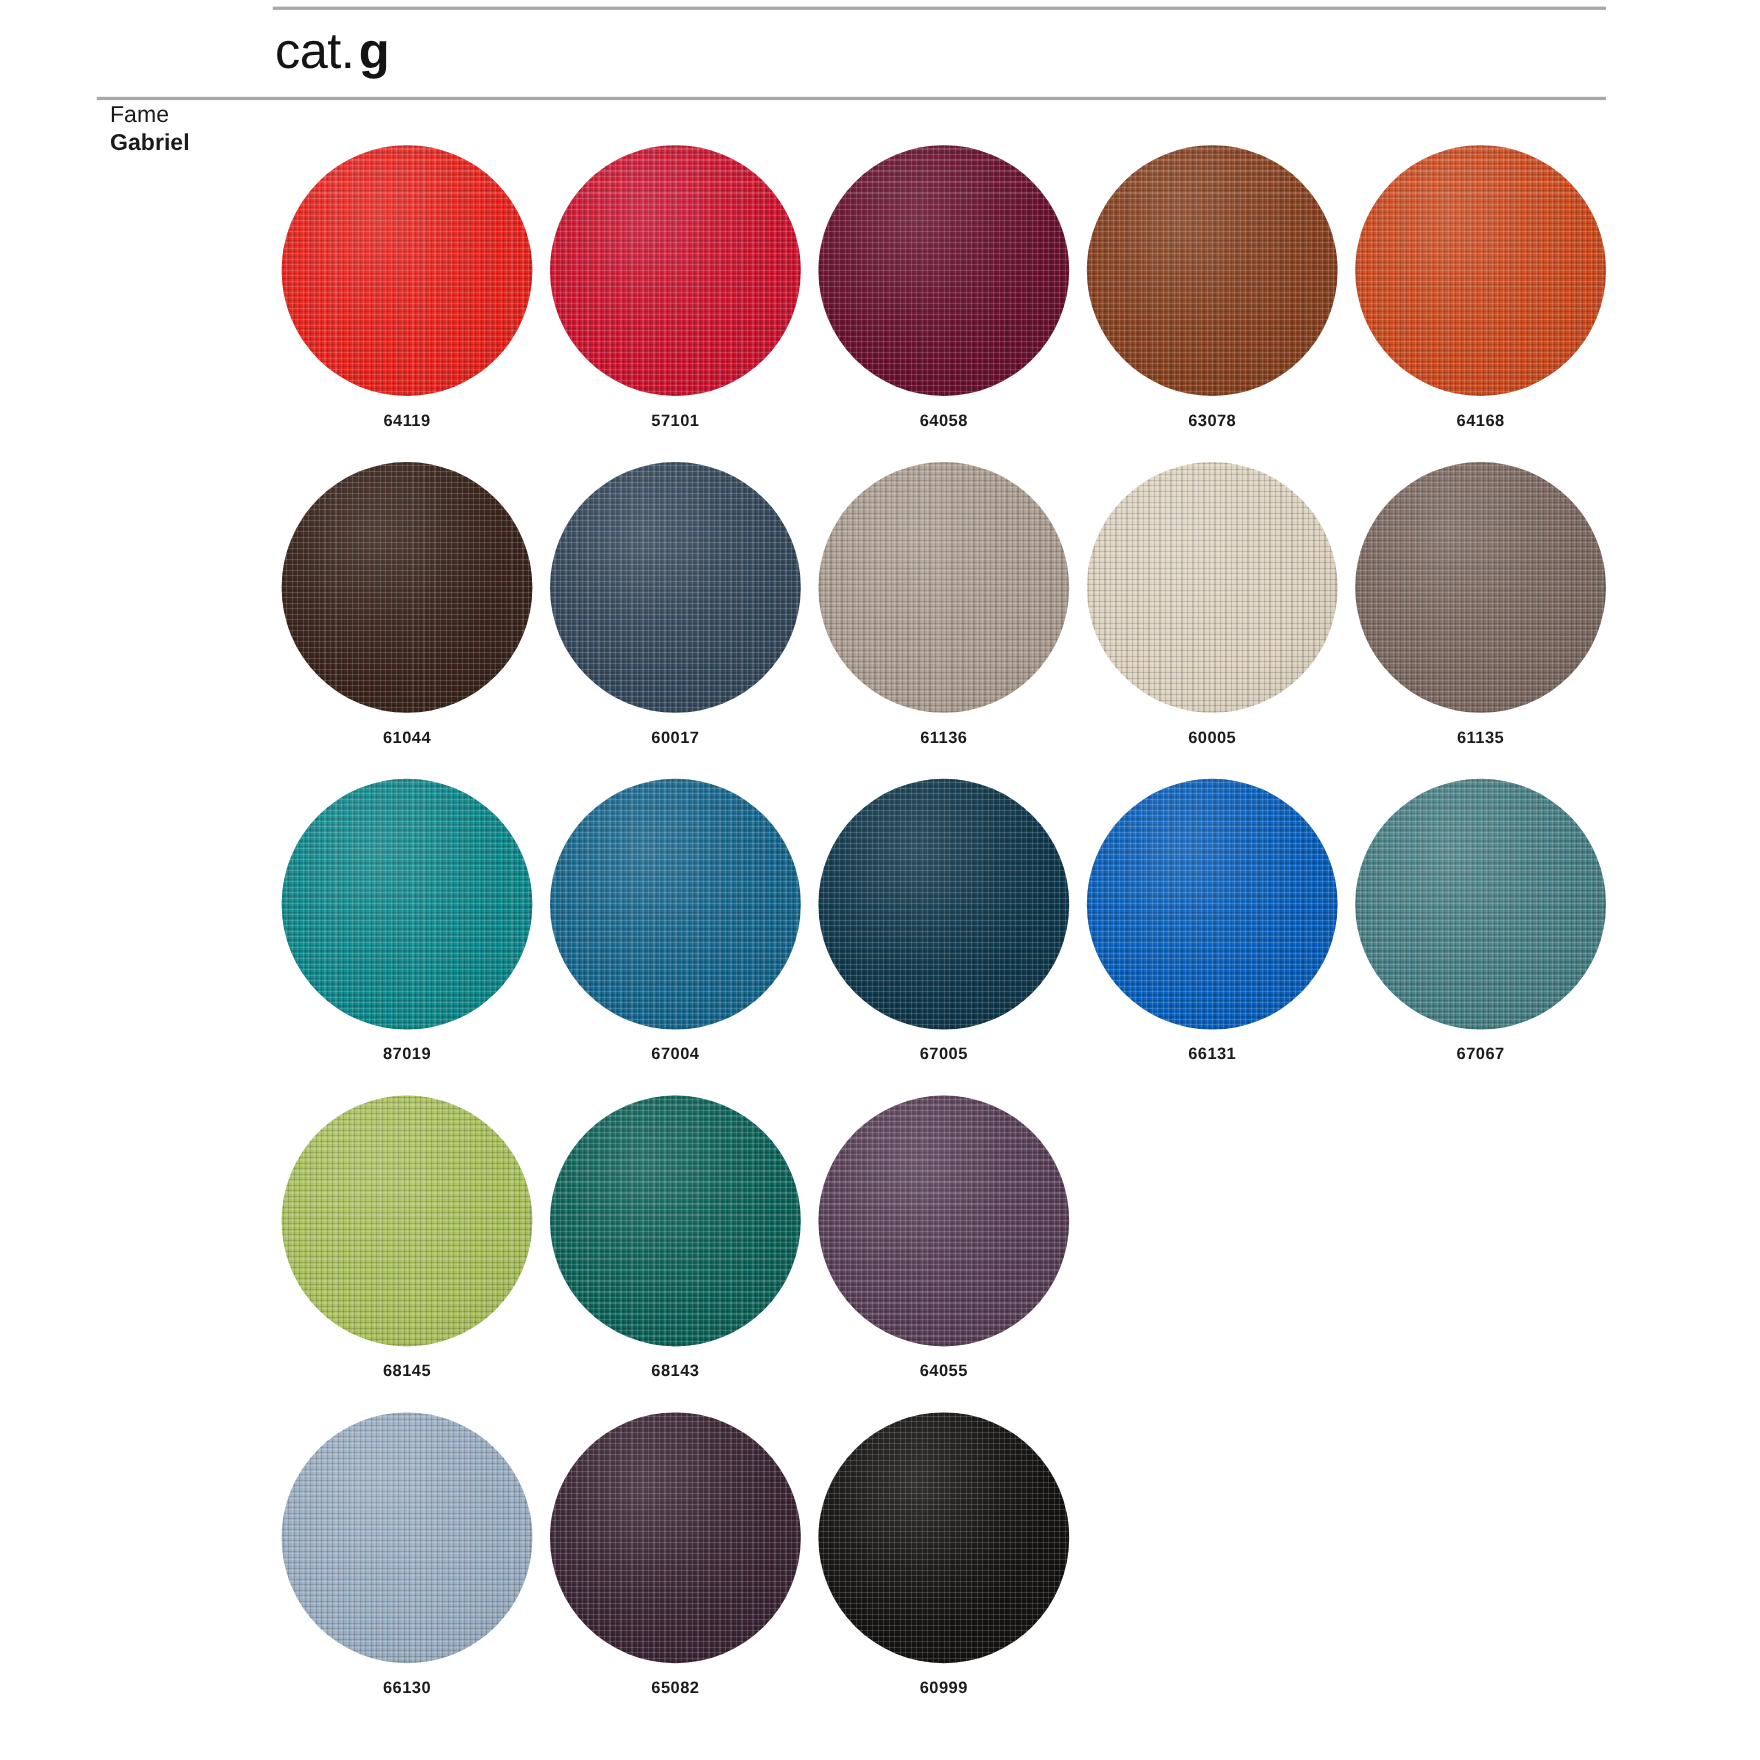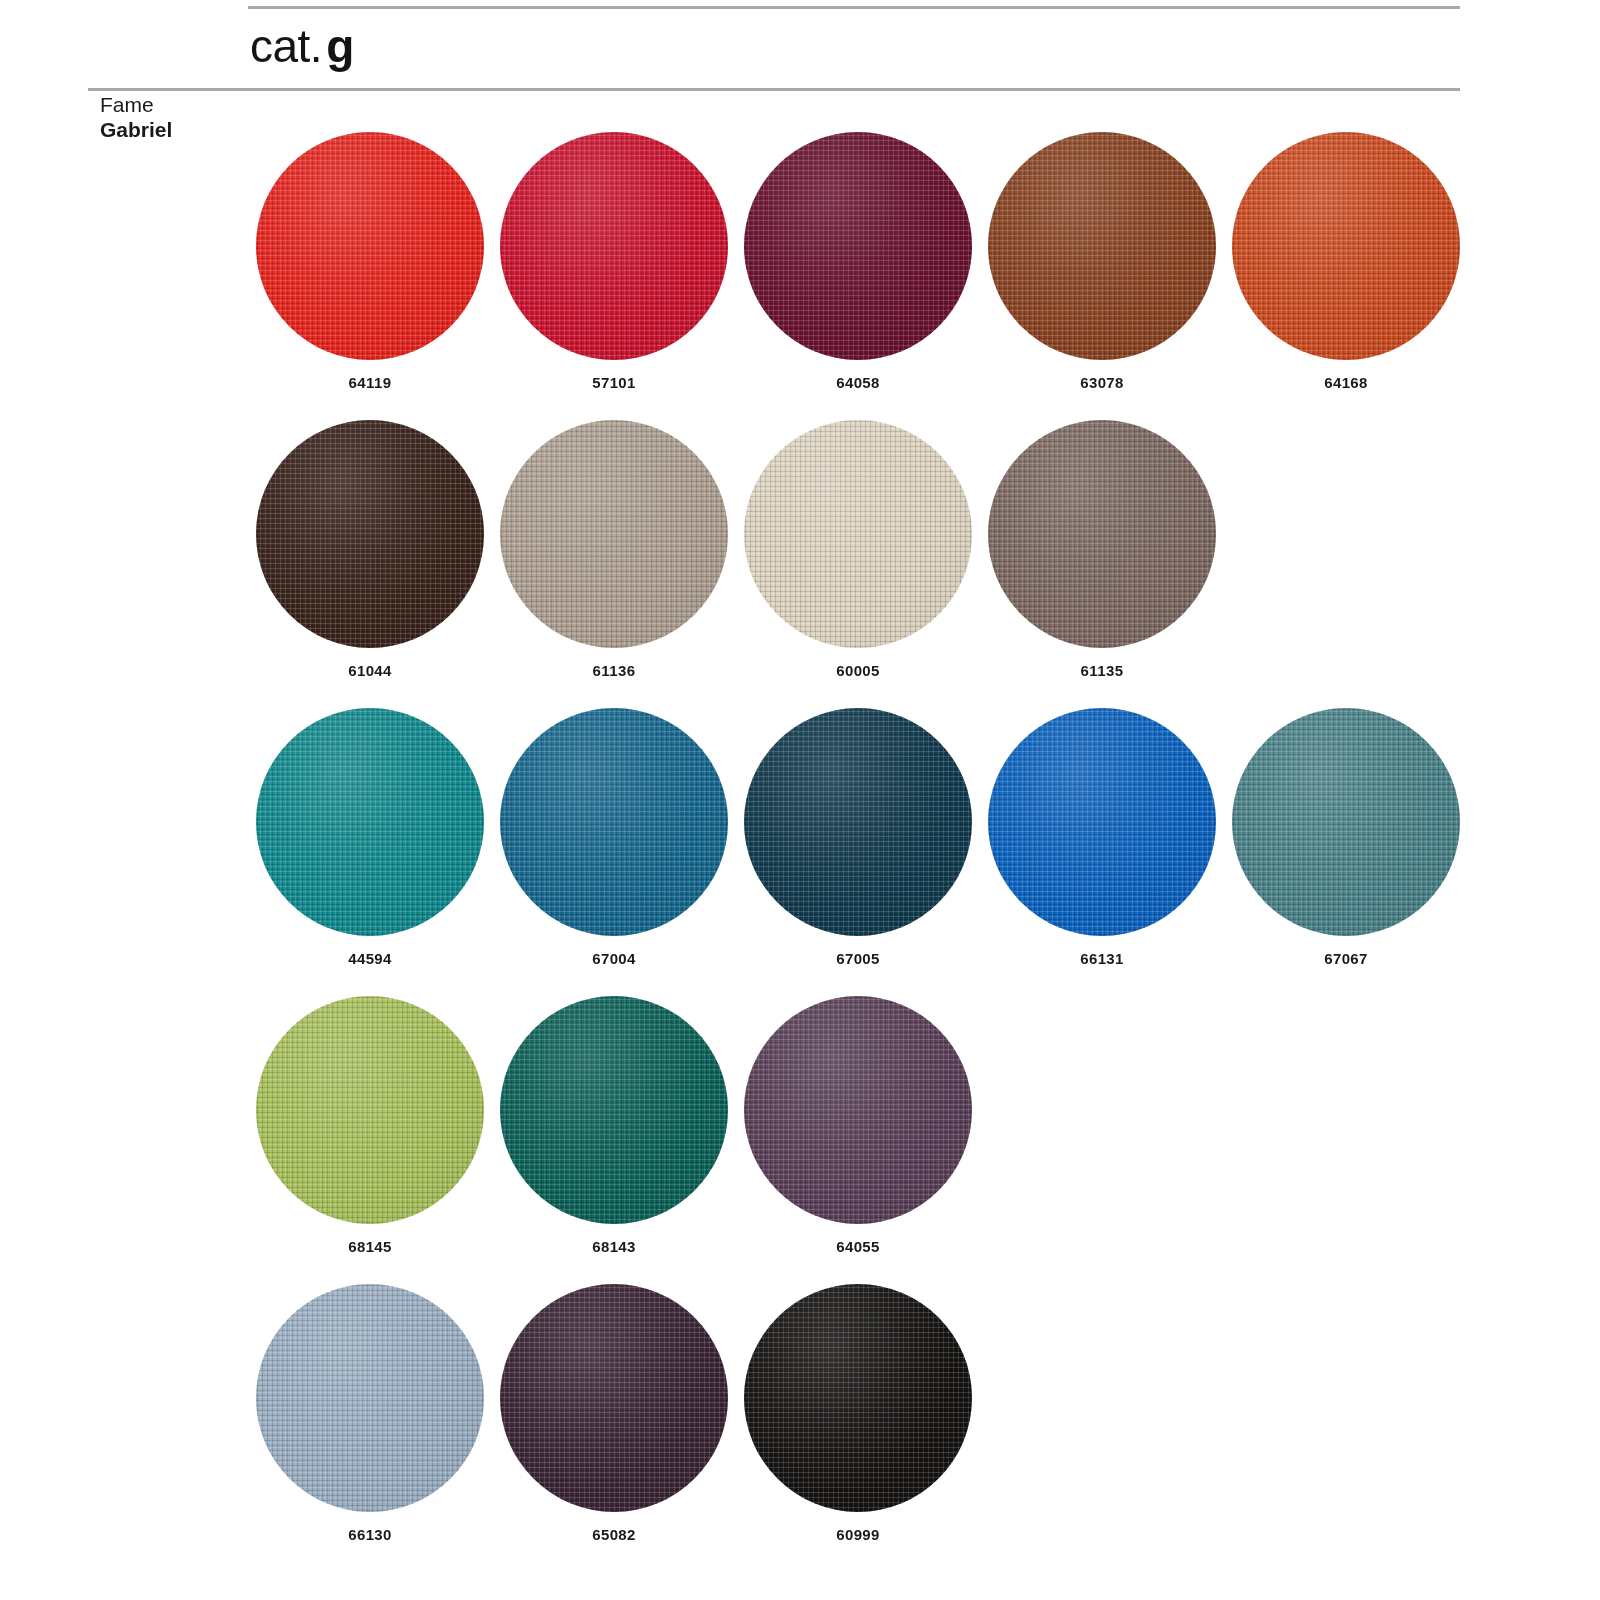--- a/index.html
+++ b/index.html
@@ -177,37 +177,41 @@
         <div class="code">64168</div>
       </div>
     </div>
 
     <div class="row">
       <div class="cell">
         <div class="swatch" style="background-color: rgb(58, 36, 28);"></div>
         <div class="code">61044</div>
       </div>
       <div class="cell">
+        <div class="swatch" style="background-color: rgb(53, 73, 92);"></div>
+        <div class="code">60017</div>
+      </div>
+      <div class="cell">
         <div class="swatch" style="background-color: rgb(173, 159, 146);"></div>
         <div class="code">61136</div>
       </div>
       <div class="cell">
         <div class="swatch" style="background-color: rgb(221, 211, 192);"></div>
         <div class="code">60005</div>
       </div>
       <div class="cell">
         <div class="swatch" style="background-color: rgb(125, 106, 98);"></div>
         <div class="code">61135</div>
       </div>
     </div>
 
     <div class="row">
       <div class="cell">
         <div class="swatch" style="background-color: rgb(16, 138, 142);"></div>
-        <div class="code">44594</div>
+        <div class="code">87019</div>
       </div>
       <div class="cell">
         <div class="swatch" style="background-color: rgb(23, 104, 143);"></div>
         <div class="code">67004</div>
       </div>
       <div class="cell">
         <div class="swatch" style="background-color: rgb(18, 59, 79);"></div>
         <div class="code">67005</div>
       </div>
       <div class="cell">

